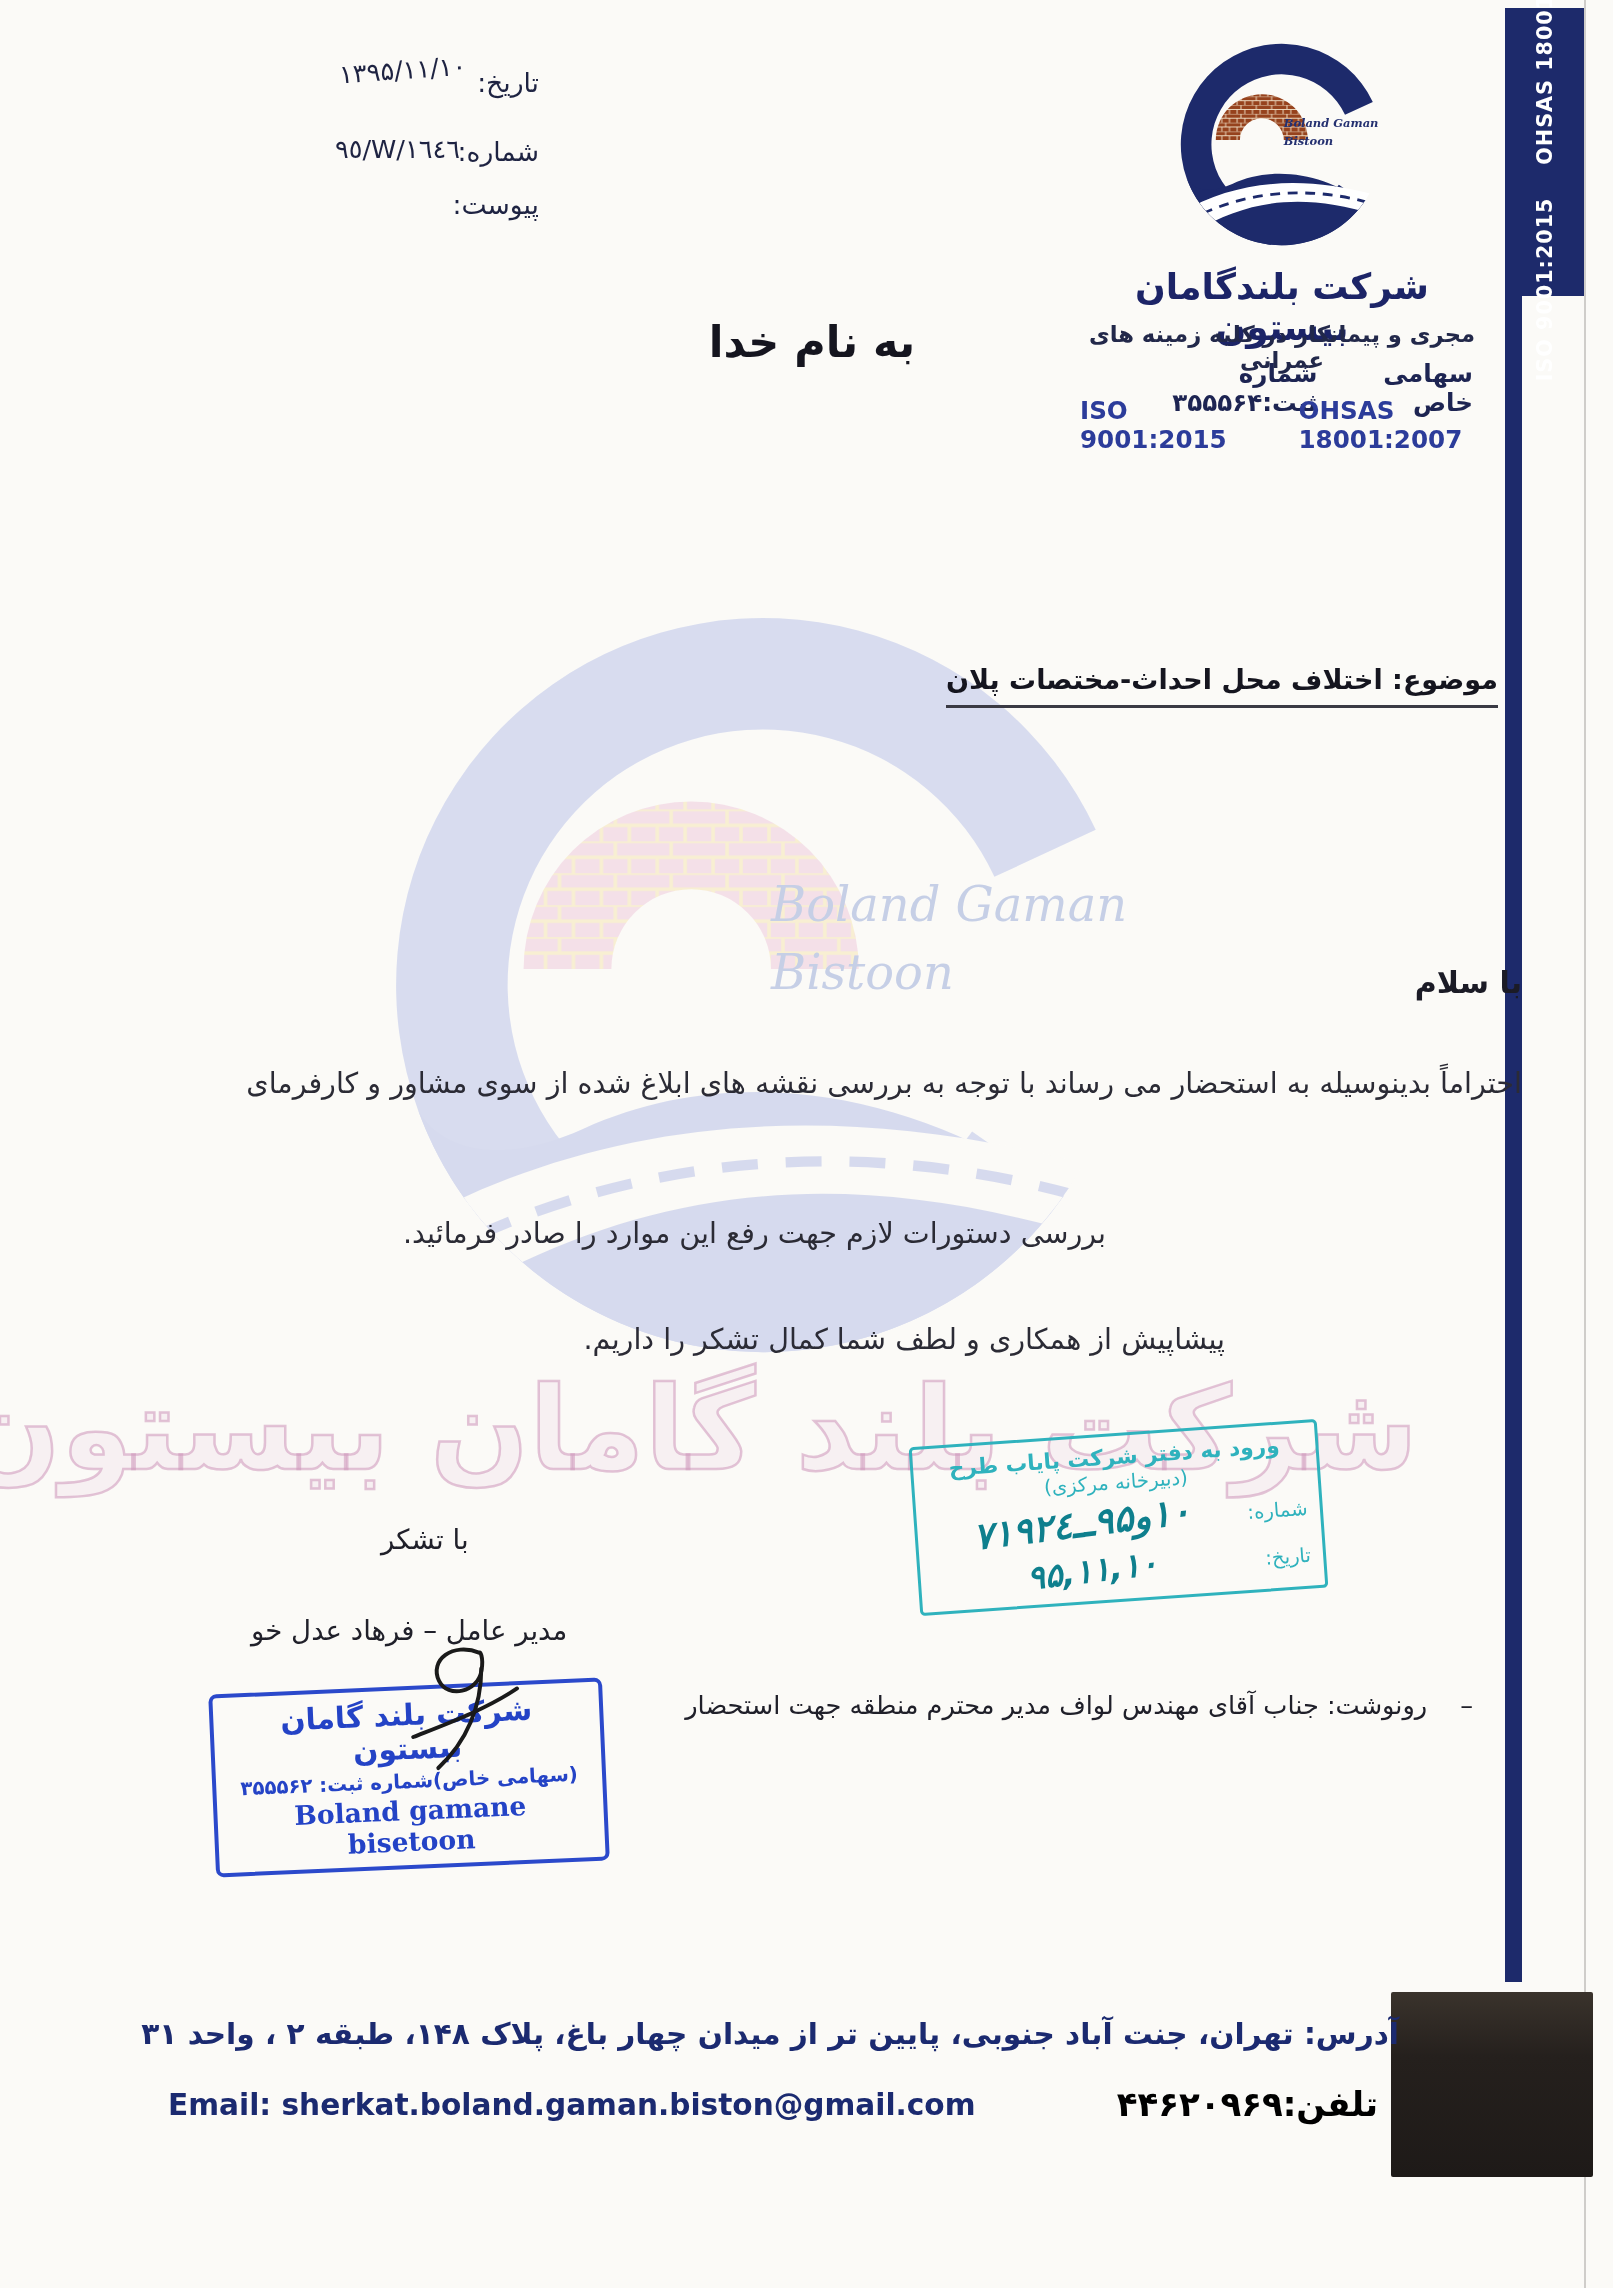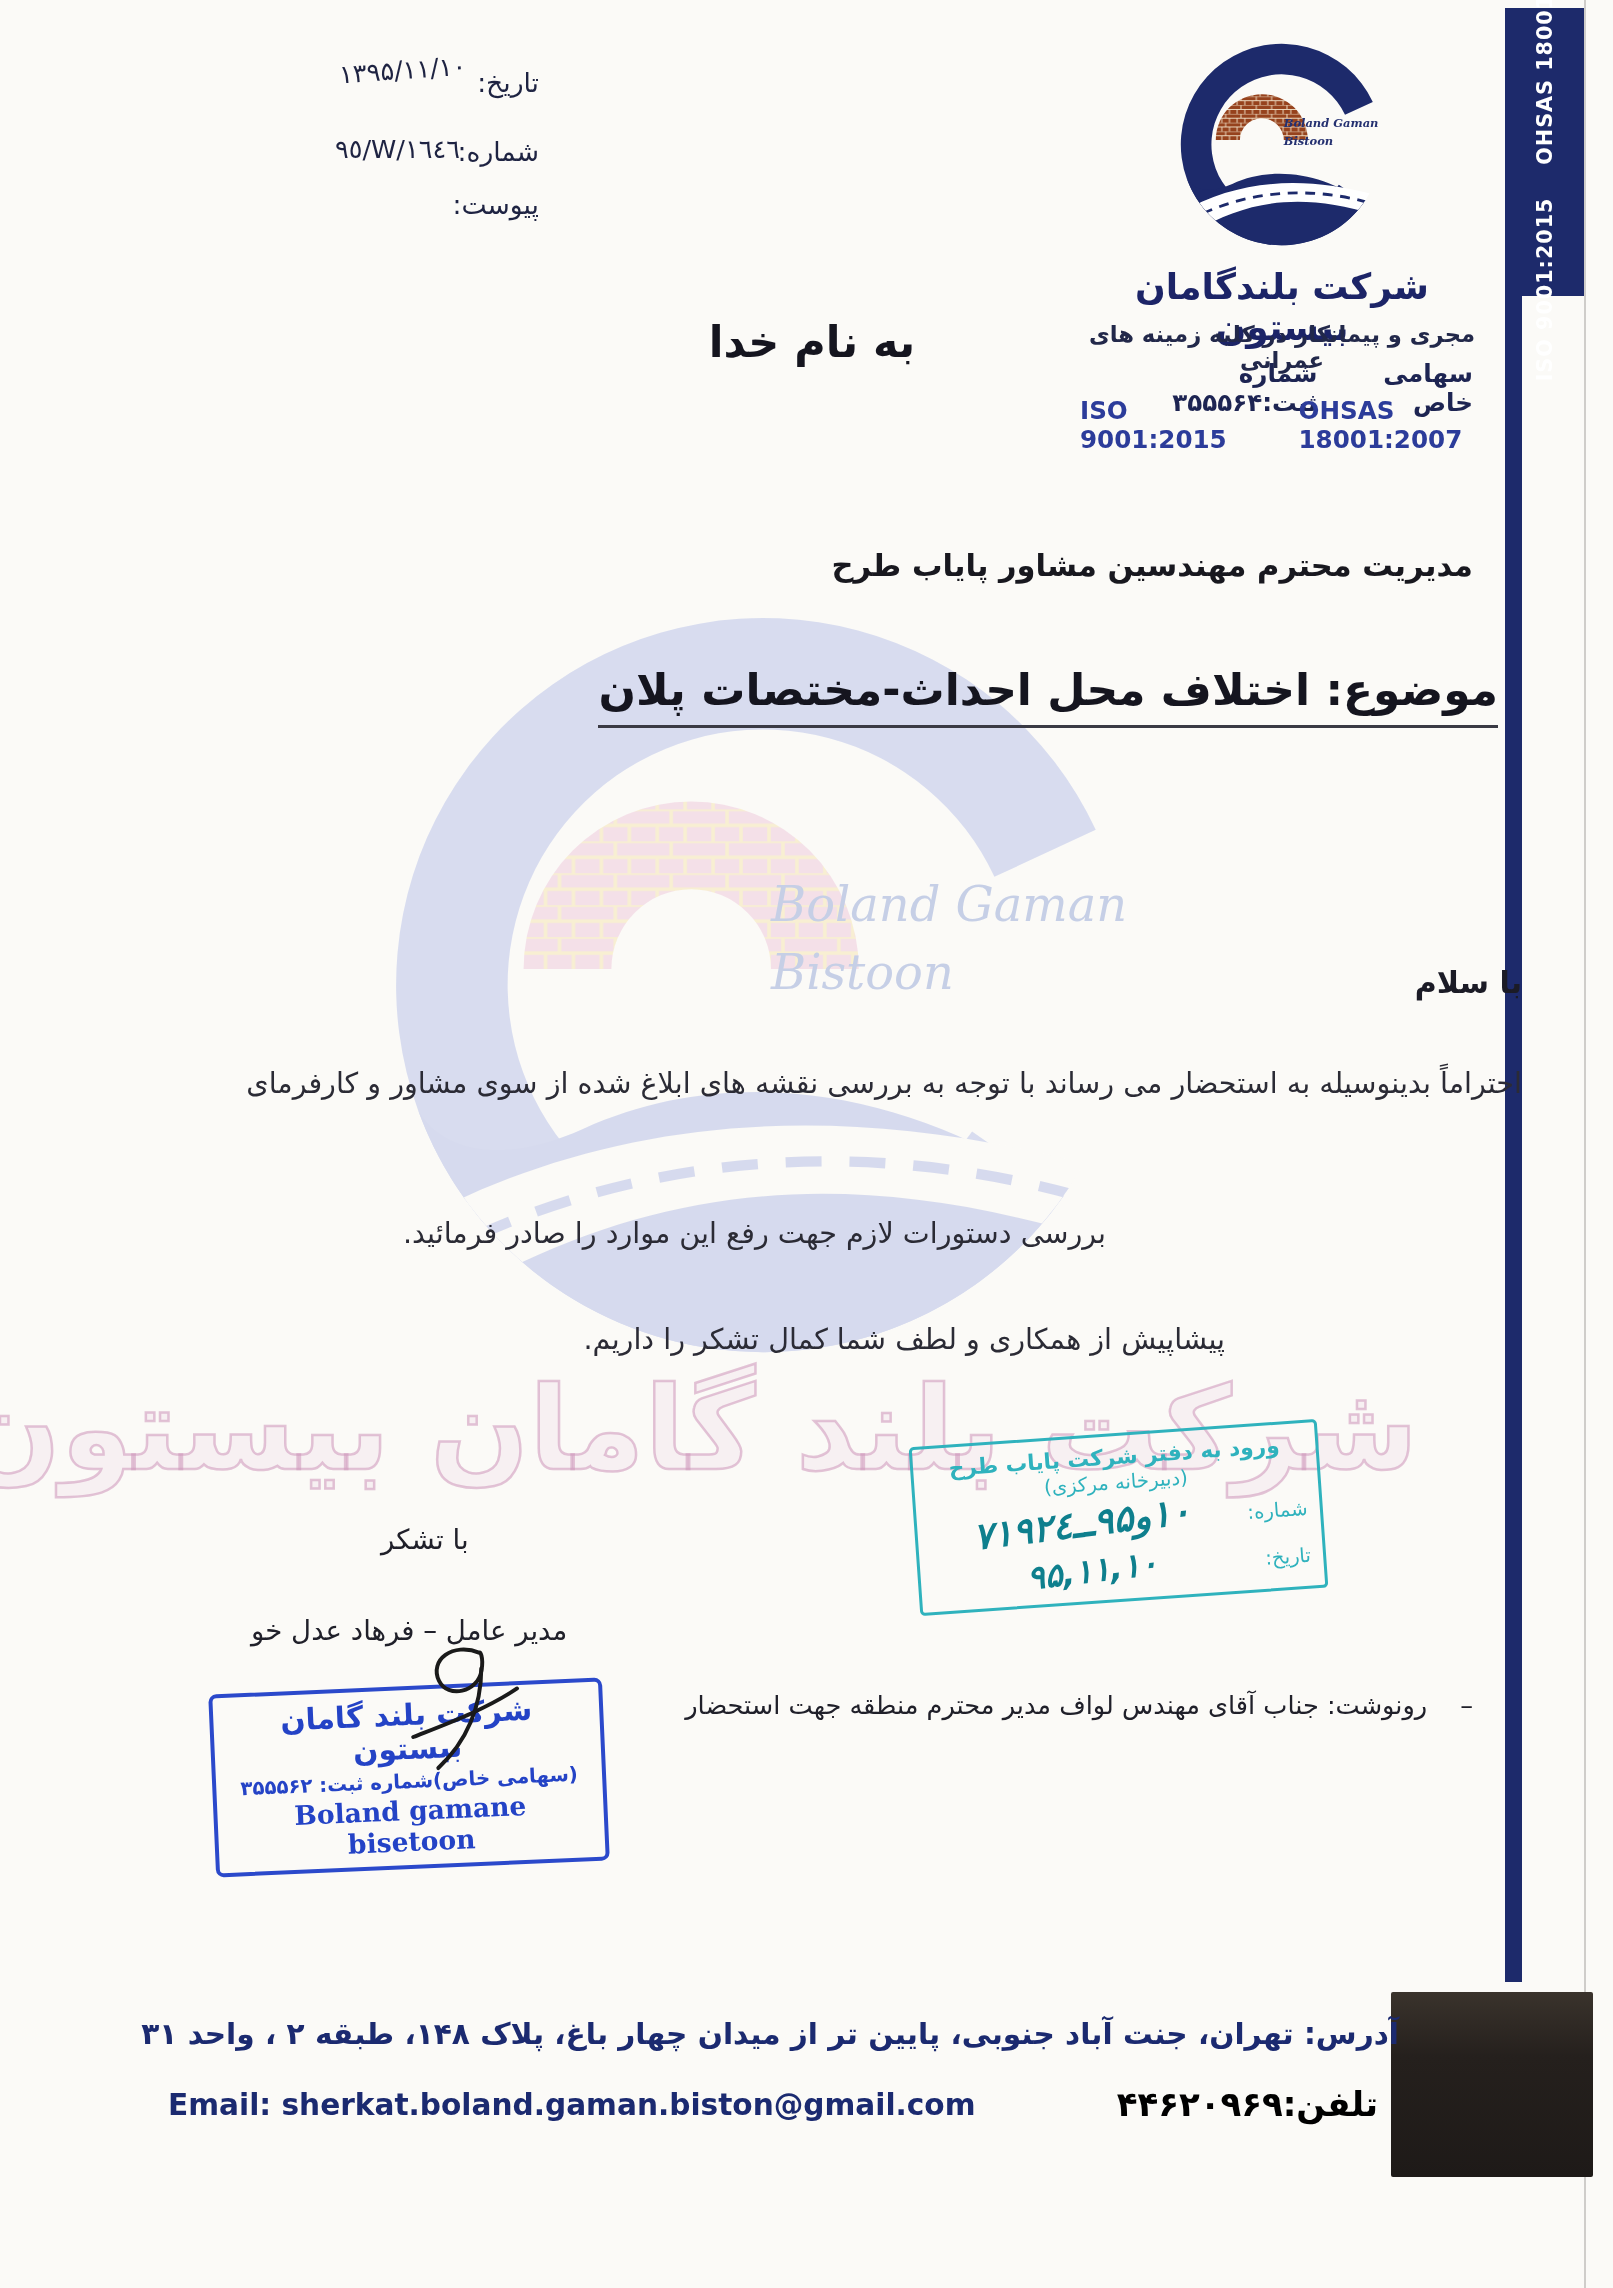--- a/index.html
+++ b/index.html
@@ -25,21 +25,21 @@
   .sidebar-wide{left:1505px; top:7.9px; width:79px; height:288px; background:#1d2a6b;
                 display:flex; align-items:center; justify-content:center;}
   .sidebar-text{writing-mode:vertical-rl; transform:rotate(180deg); white-space:pre;
                 color:#ffffff; font-size:20.7px; font-weight:bold; letter-spacing:1px;}
   .sidebar-thin{left:1505px; top:296px; width:16.7px; height:1686px; background:#1d2a6b;}
   .scan-edge{left:1584px; top:0; width:2px; height:2288px; background:#cfcdca;}
   .black-block{left:1391px; top:1992px; width:202px; height:185px;
                background:linear-gradient(#3a332c 0%, #25201d 35%, #1e1a18 100%); border-radius:2px;}
   
   .recipient{font-size:30.5px; font-weight:bold; color:#18181f;}
-  .subject{font-size:44px; font-weight:bold; color:#15151f;
+  .subject{font-size:27px; font-weight:bold; color:#15151f;
            padding-bottom:9.9px; border-bottom:3px solid #3a3a44;text-align:right;}
   .project{font-size:31.5px; font-weight:bold; color:#15151f;}
   .salutation{font-size:30px; font-weight:bold; color:#1b1b26;}
   .bodyline{font-size:28.6px; color:#2b2b35;}
   .closing{font-size:28.6px; color:#2b2b35;}
   .thanks{font-size:27.6px; color:#20202a;}
   .signatory{font-size:27.6px; color:#20202a;}
   .ccline{display:flex; flex-direction:row; gap:33px; font-size:25.6px; color:#20202a; direction:rtl;}
   
   .wm-logo{opacity:.5;}
@@ -137,21 +137,20 @@
     <span>ISO 9001:2015</span>
     <span>OHSAS 18001:2007</span>
   </div>
 
   <div class="abs sidebar-wide">
     <div class="sidebar-text">ISO 9001:2015    OHSAS 18001:2007</div>
   </div>
   <div class="abs sidebar-thin"></div>
   <div class="abs scan-edge"></div>
 
-  <div class="abs recipient rtl" style="right:141px; top:548px; z-index:2;">مدیریت محترم مهندسین مشاور پایاب طرح</div>
   <div class="abs subject rtl" style="right:116px; top:664px; z-index:2;">موضوع: اختلاف محل احداث-مختصات پلان</div>
   <div class="abs salutation rtl" style="right:92px; top:965px; z-index:2;">با سلام</div>
   <div class="abs bodyline rtl" style="right:92px; top:1066px; z-index:2;">احتراماً بدینوسیله به استحضار می رساند با توجه به بررسی نقشه های ابلاغ شده از سوی مشاور و کارفرمای</div>
   <div class="abs bodyline rtl" style="right:508px; top:1216px; z-index:2;">بررسی دستورات لازم جهت رفع این موارد را صادر فرمائید.</div>
   <div class="abs closing rtl" style="right:389px; top:1322px; z-index:2;">پیشاپیش از همکاری و لطف شما کمال تشکر را داریم.</div>
 
   <div class="abs thanks rtl" style="left:381px; top:1523px; z-index:2;">با تشکر</div>
   <div class="abs signatory rtl" style="left:251px; top:1614px; z-index:2;">مدیر عامل – فرهاد عدل خو</div>
 
   <svg class="abs" style="left:399px; top:1637px; z-index:4;" width="128" height="148" viewBox="0 0 130 150">

